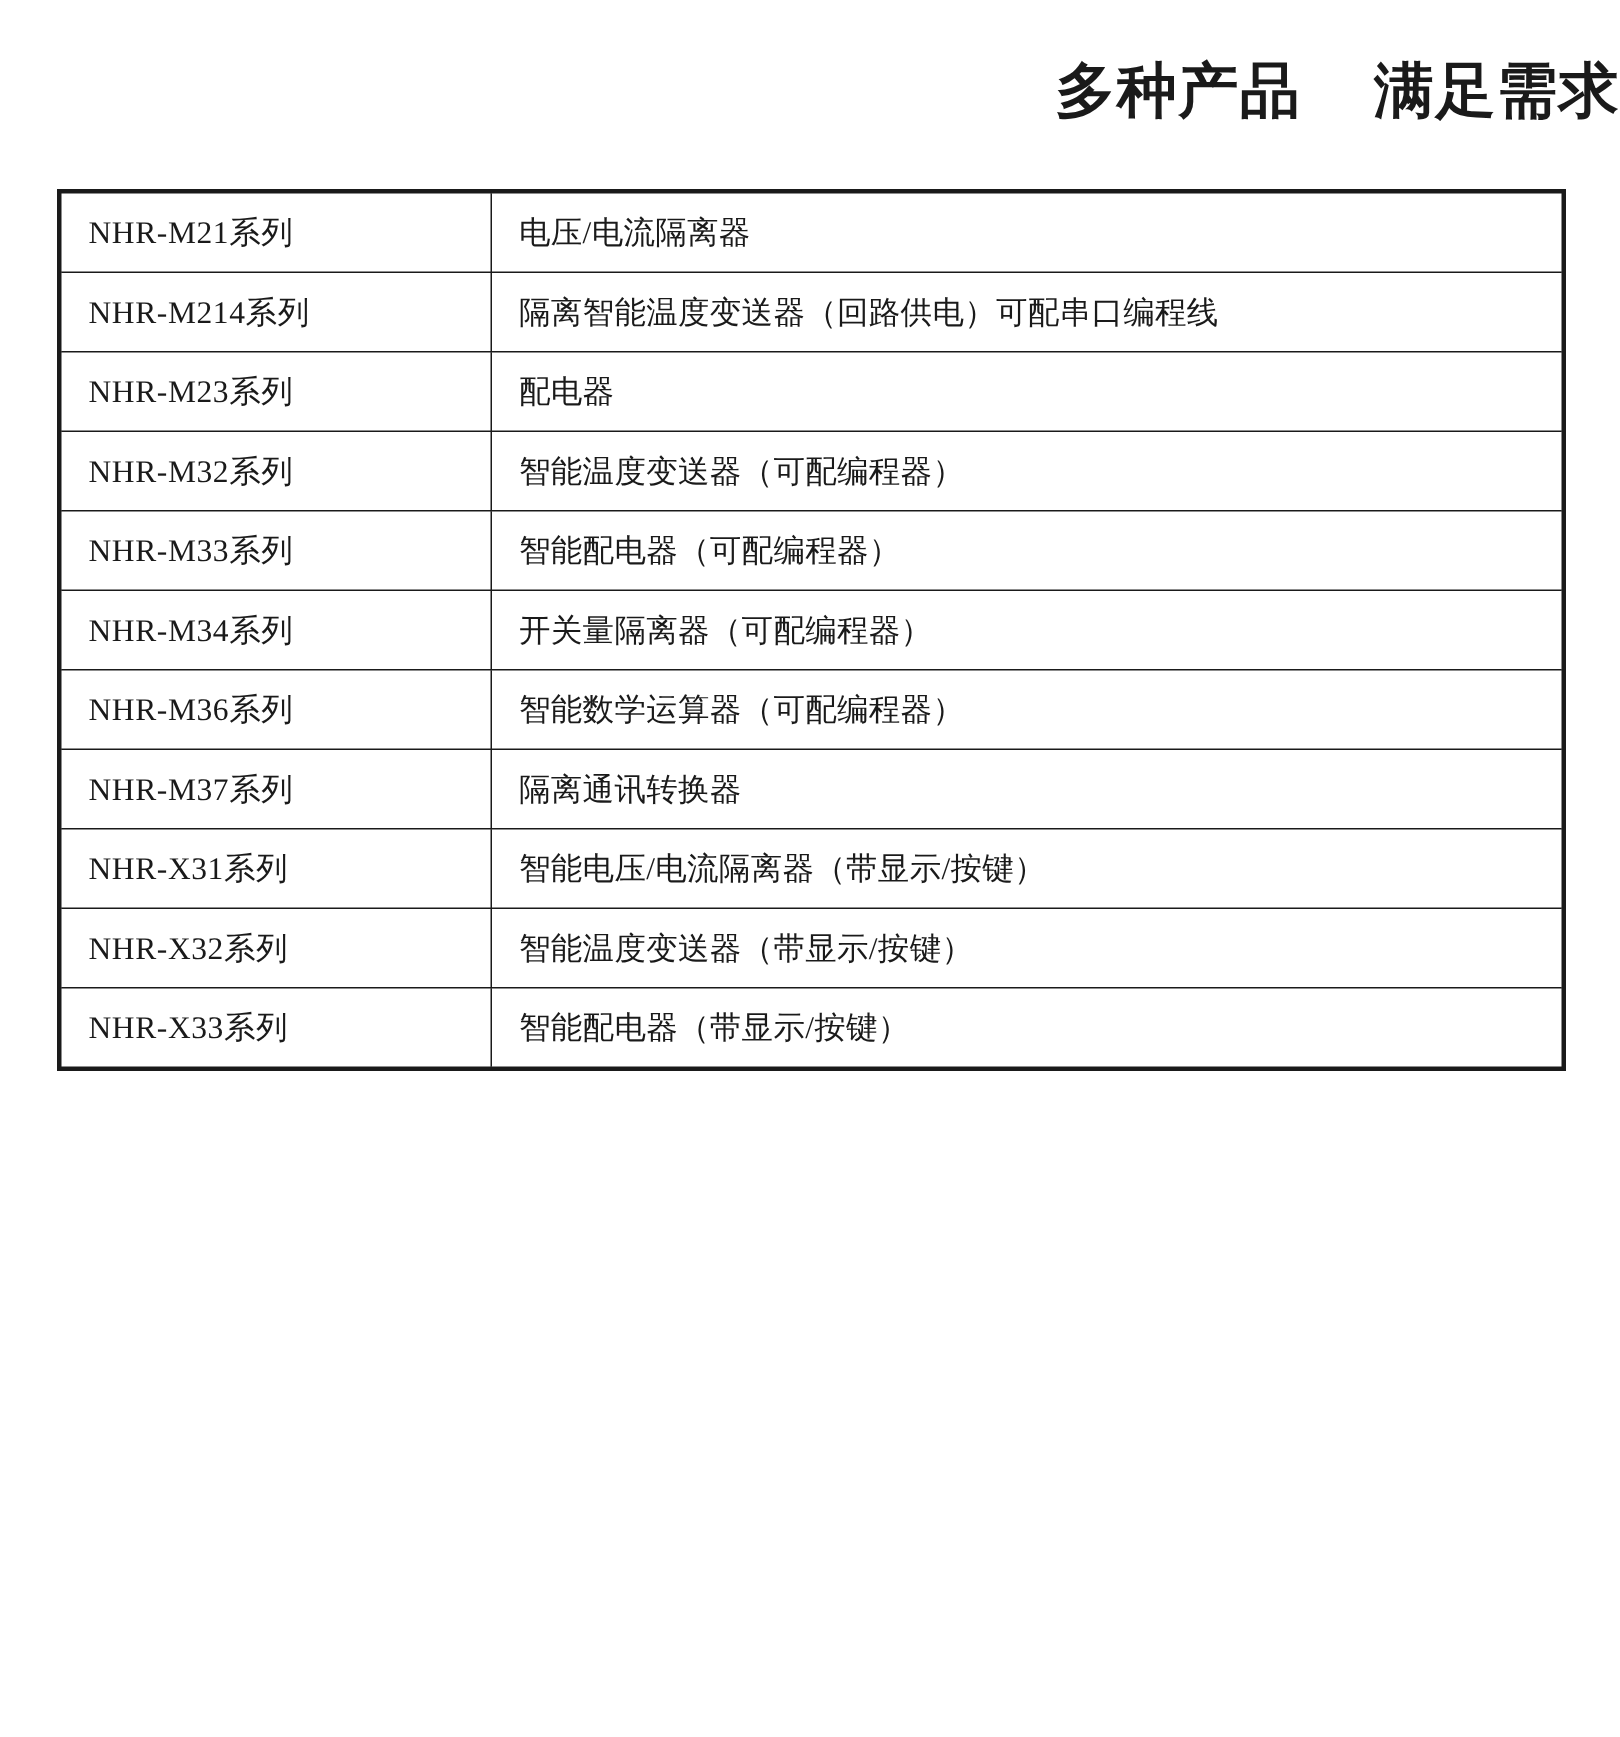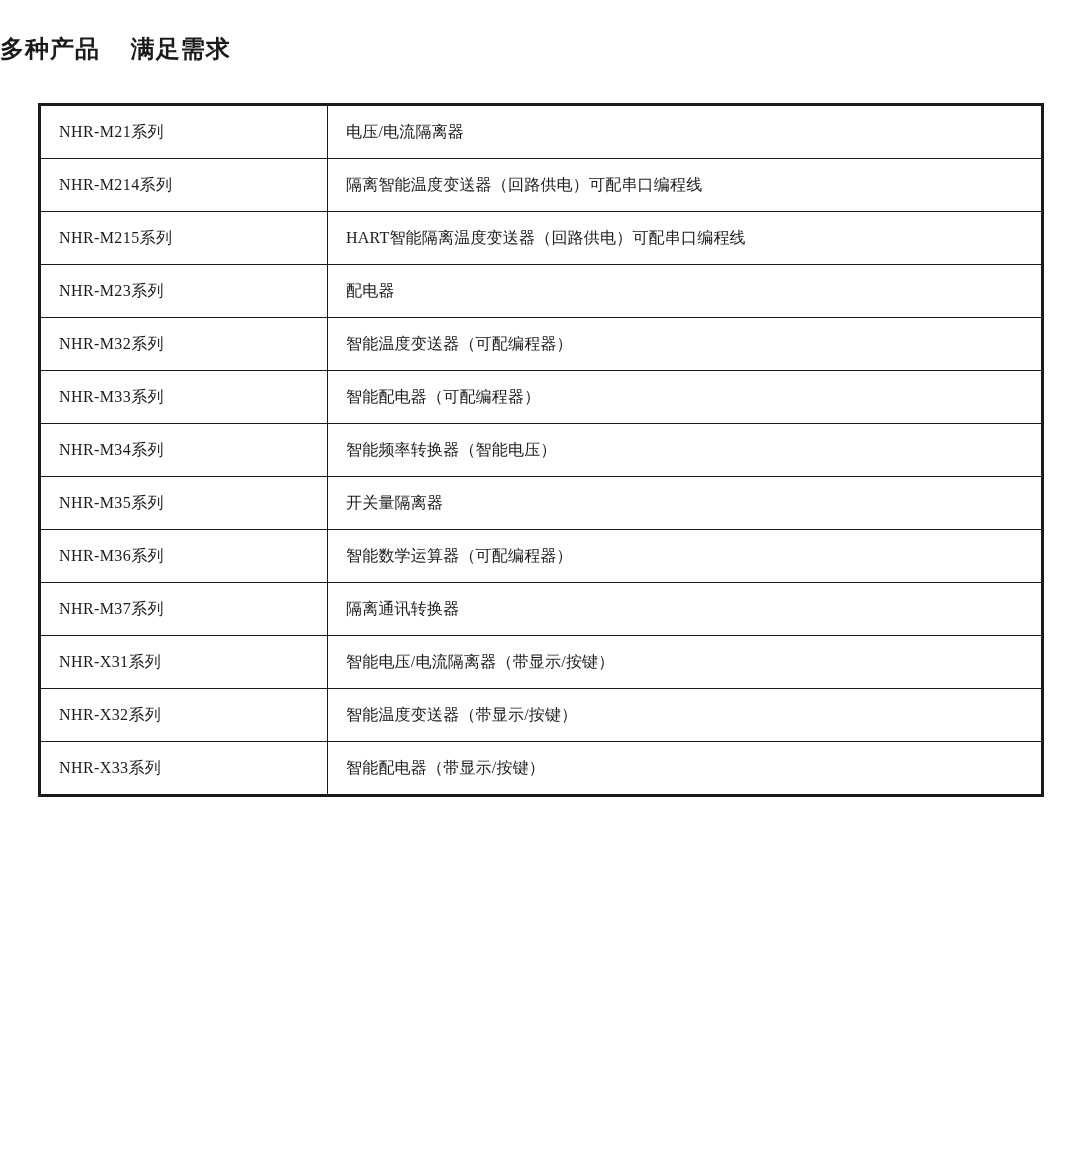--- a/index.html
+++ b/index.html
@@ -15,44 +15,44 @@
     position: relative;
     overflow: hidden;
   }
   .page {
     width: 1080px;
     height: 1158px;
     box-sizing: border-box;
     position: relative;
   }
   .title {
-    text-align: left;
+    text-align: right;
     font-family: "Liberation Sans", sans-serif;
     font-weight: bold;
-    font-size: 24px;
+    font-size: 40px;
     letter-spacing: 1px;
     margin: 33px 0 0 0;
     color: #1a1a1a;
     white-space: pre;
   }
   .table-wrap {
     margin: 38px 38px 0 38px;
     width: 1006px;
   }
   table.product-table {
     border-collapse: collapse;
     width: 100%;
     border: 3px solid #1a1a1a;
     table-layout: fixed;
   }
   table.product-table td {
     border: 1px solid #1a1a1a;
     height: 52px;
     vertical-align: middle;
-    font-size: 16px;
+    font-size: 21px;
     padding: 0 0 0 18px;
     line-height: 1.25;
     white-space: nowrap;
     overflow: visible;
   }
   table.product-table td.code {
     width: 268px;
     letter-spacing: 0.4px;
   }
   table.product-table td.desc {
@@ -77,42 +77,34 @@
 
       <tr>
             <td class="code">NHR-M21系列</td>
             <td class="desc">电压/电流隔离器</td>
           </tr>
           <tr>
             <td class="code">NHR-M214系列</td>
             <td class="desc">隔离智能温度变送器（回路供电）可配串口编程线</td>
           </tr>
           <tr>
-            <td class="code">NHR-M215系列</td>
-            <td class="desc">HART智能隔离温度变送器（回路供电）可配串口编程线</td>
-          </tr>
-          <tr>
             <td class="code">NHR-M23系列</td>
             <td class="desc">配电器</td>
           </tr>
           <tr>
             <td class="code">NHR-M32系列</td>
             <td class="desc">智能温度变送器（可配编程器）</td>
           </tr>
           <tr>
             <td class="code">NHR-M33系列</td>
             <td class="desc">智能配电器（可配编程器）</td>
           </tr>
           <tr>
             <td class="code">NHR-M34系列</td>
-            <td class="desc">智能频率转换器（智能电压）</td>
-          </tr>
-          <tr>
-            <td class="code">NHR-M35系列</td>
-            <td class="desc">开关量隔离器</td>
+            <td class="desc">开关量隔离器（可配编程器）</td>
           </tr>
           <tr>
             <td class="code">NHR-M36系列</td>
             <td class="desc">智能数学运算器（可配编程器）</td>
           </tr>
           <tr>
             <td class="code">NHR-M37系列</td>
             <td class="desc">隔离通讯转换器</td>
           </tr>
           <tr>

